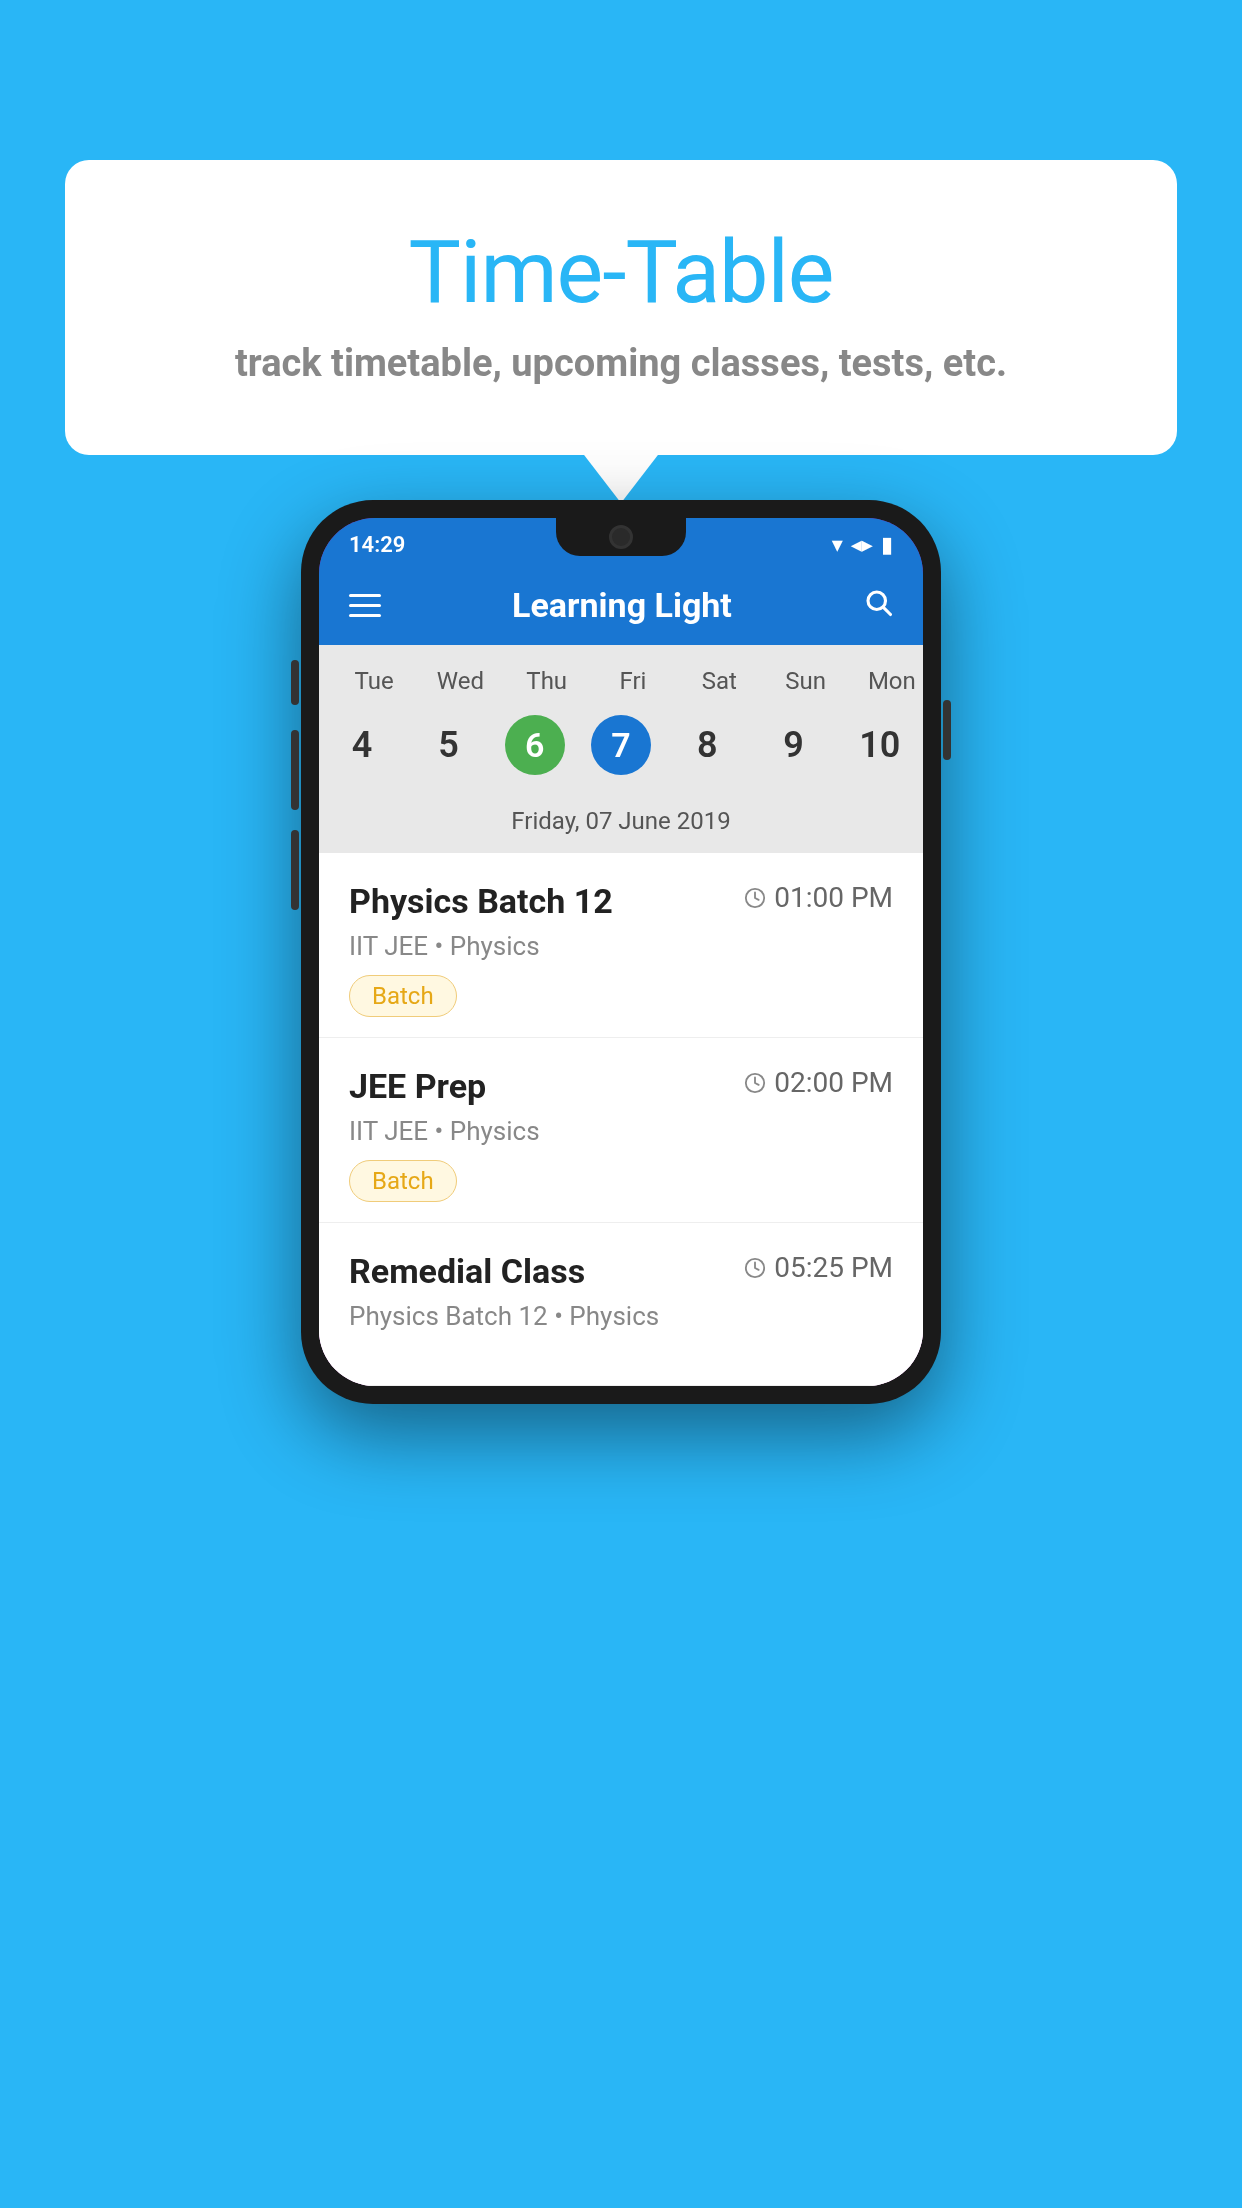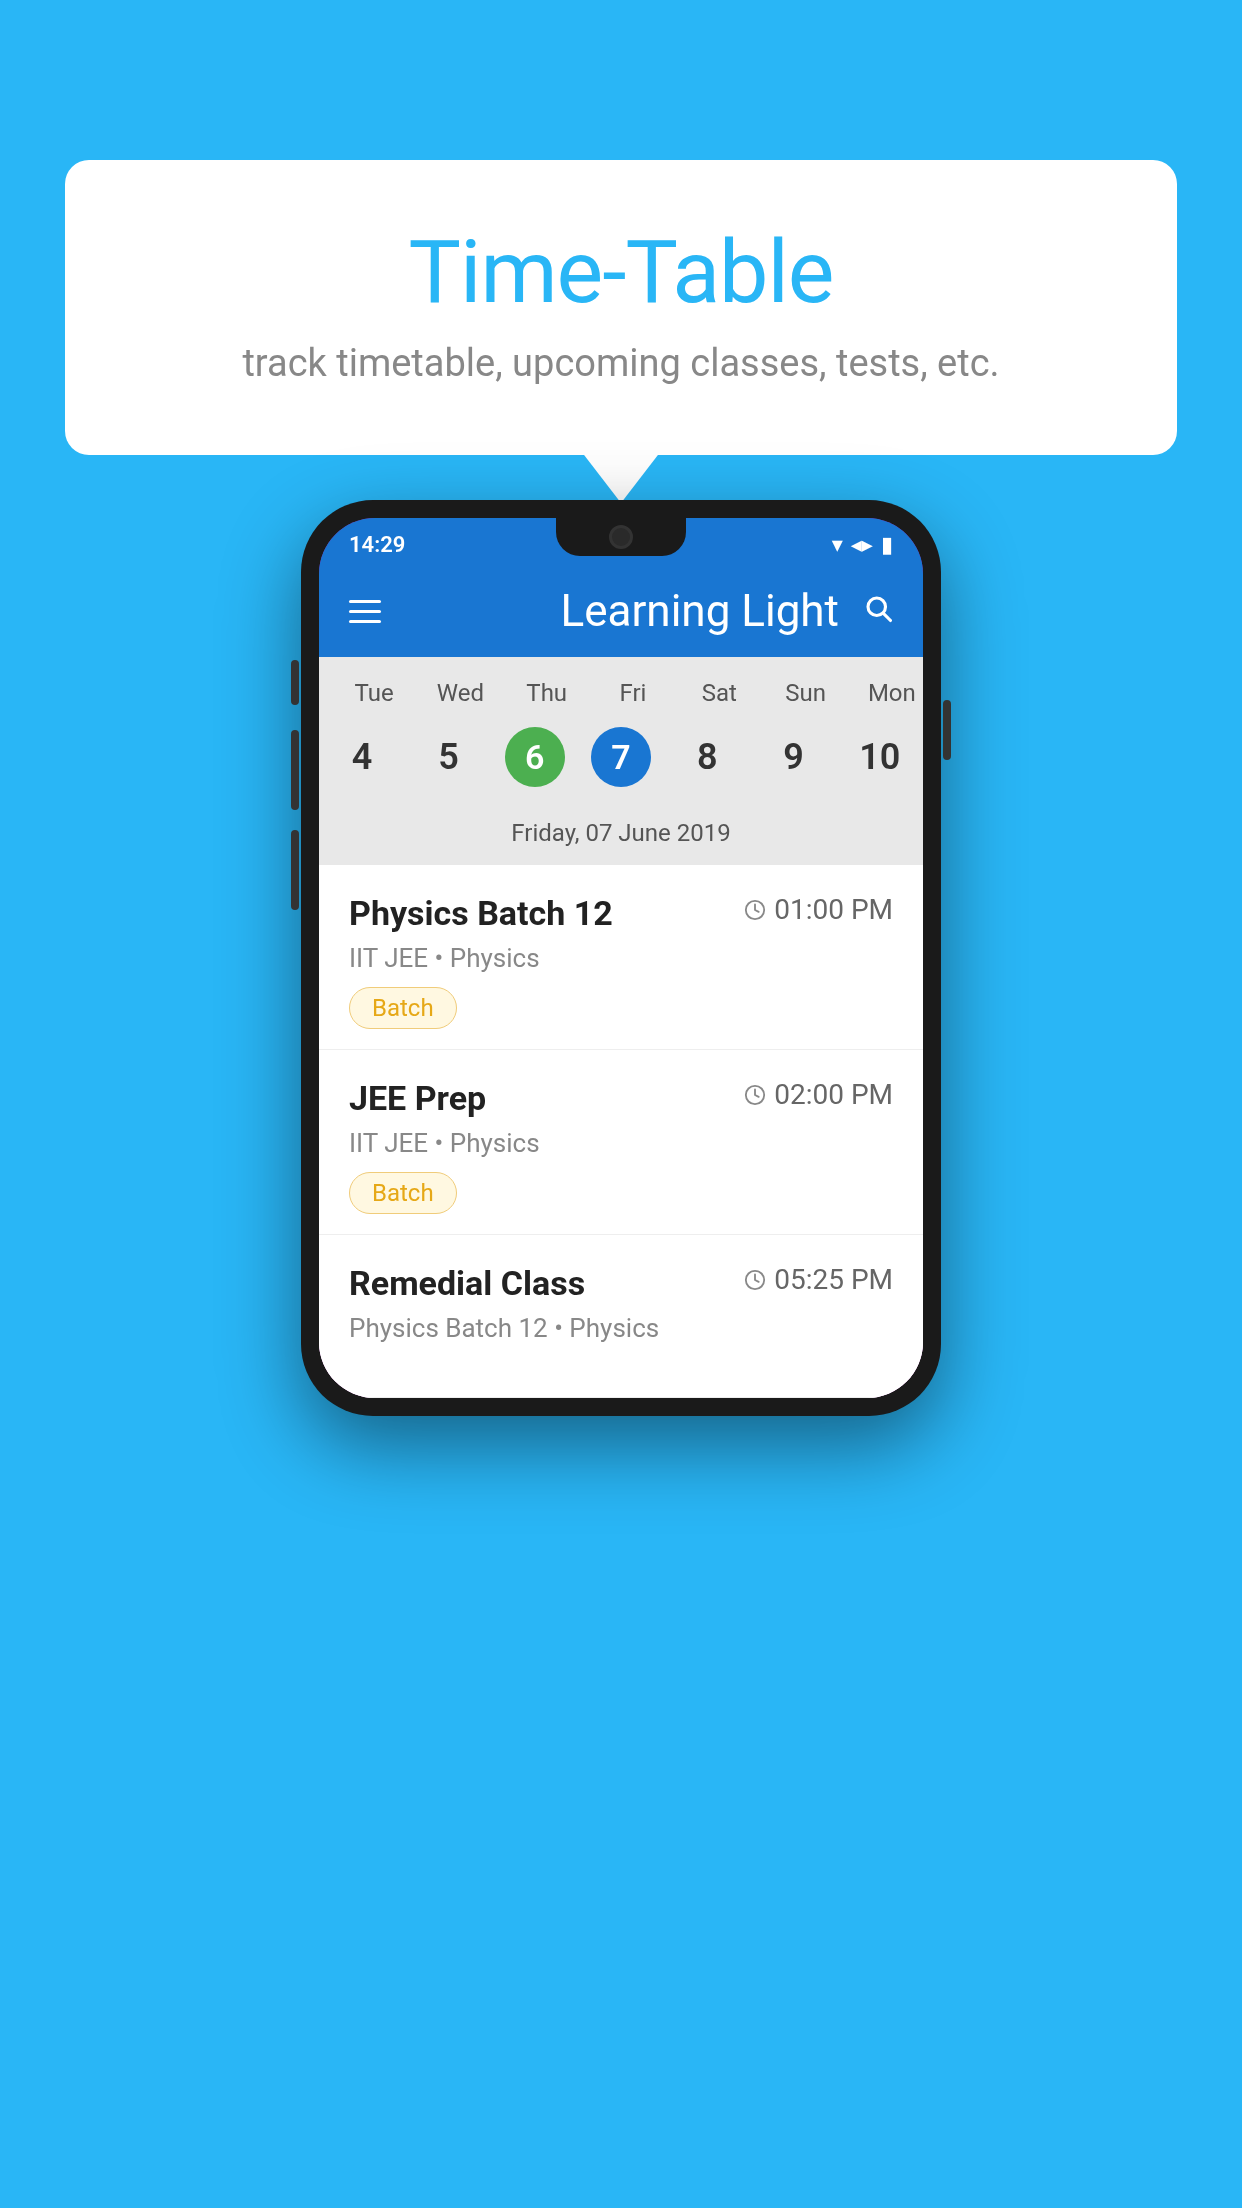--- a/index.html
+++ b/index.html
@@ -43,21 +43,21 @@
       font-size: 88px;
       color: #29b6f6;
       font-weight: 400;
       letter-spacing: -1px;
       margin-bottom: 18px;
     }
 
     .tooltip-subtitle {
       font-size: 38px;
       color: #888;
-      font-weight: 400;
+      font-weight: 700;
       text-align: center;
     }
 
     
     .phone-wrapper {
       position: absolute;
       top: 500px;
       left: 50%;
       transform: translateX(-50%);
       width: 640px;
@@ -140,24 +140,24 @@
     .hamburger-lines span {
       display: block;
       width: 32px;
       height: 3px;
       background: #fff;
       border-radius: 2px;
     }
 
     .app-title {
       flex: 1;
-      font-size: 44px;
-      font-weight: 400;
-      color: #fff;
-      text-align: right;
+      font-size: 34px;
+      font-weight: 700;
+      color: #fff;
+      text-align: center;
     }
 
     .search-icon-btn {
       color: #fff;
       font-size: 30px;
     }
 
     
     .calendar-strip {
       background: #e8e8e8;

